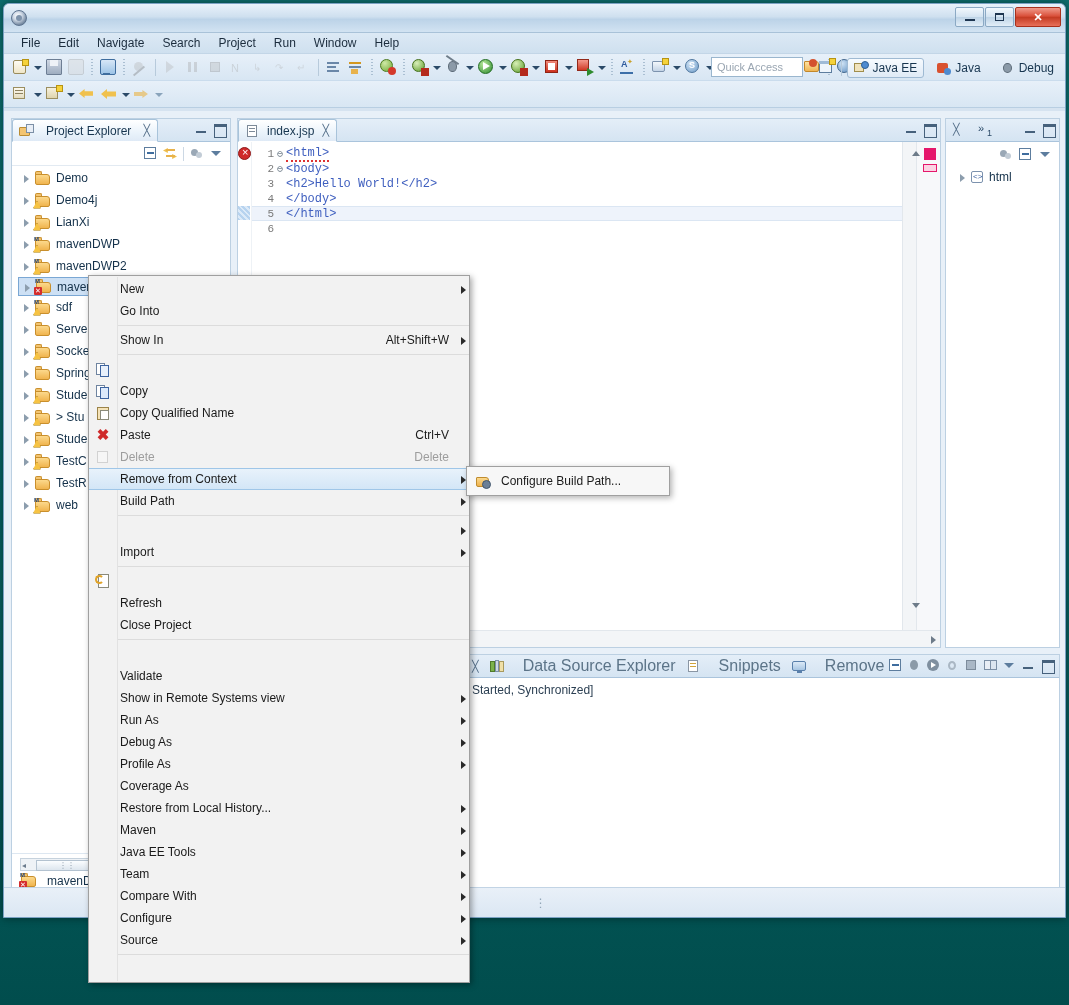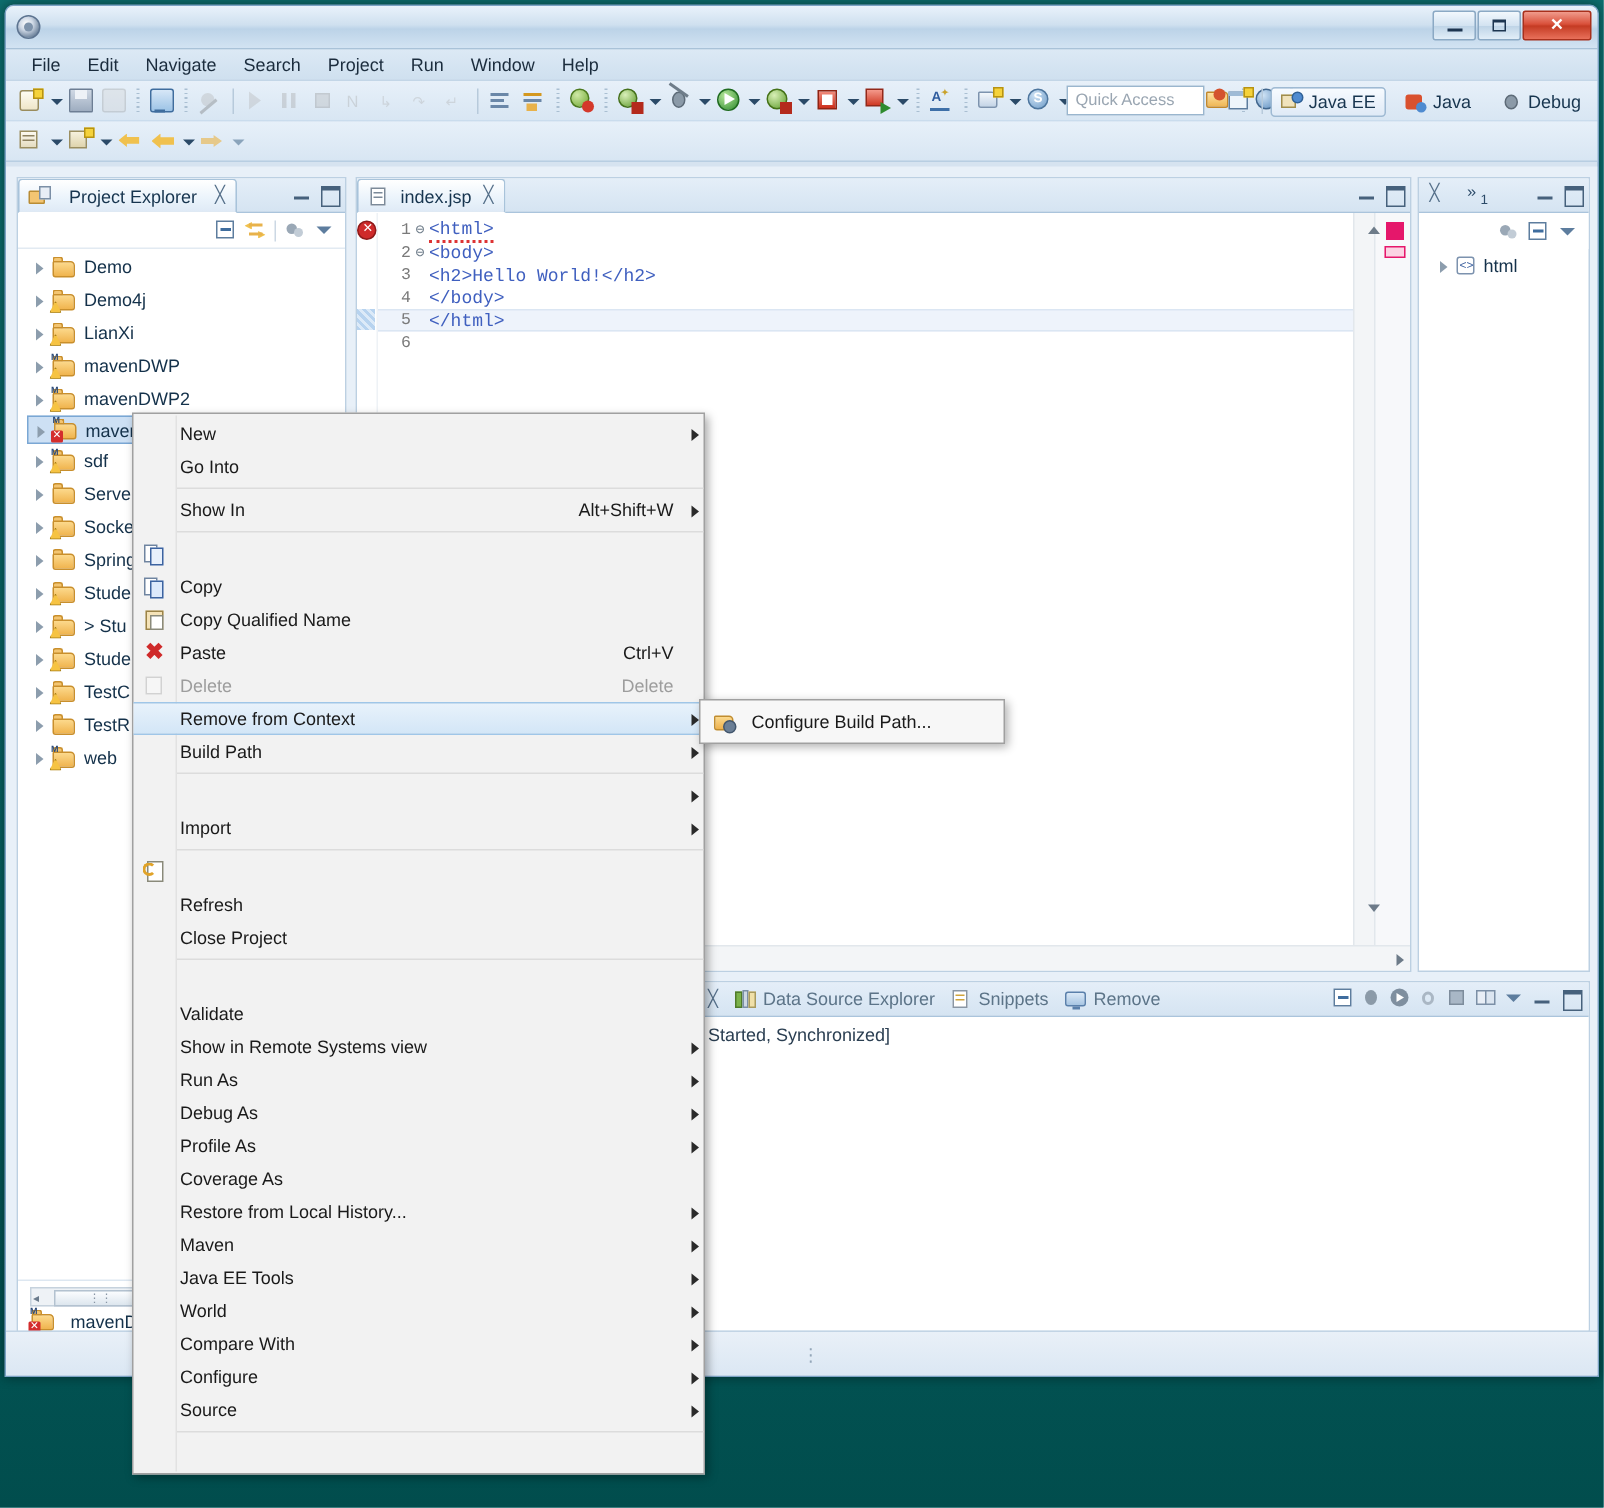--- a/index.html
+++ b/index.html
@@ -239,21 +239,21 @@
      gap:5px; padding-right:6px; background:#fff; }
   #out-tree { padding-left:6px; }
   .chev2 { position:absolute; left:32px; top:3px; font-size:11px; color:#2b4a68; }
   .chev2 .n { position:absolute; left:9px; top:6px; font-size:9px; }
 
   
   #bottom { left:463px; top:543px; width:593px; height:234px; }
   #bt-tabrow { height:23px; position:relative;
     background: linear-gradient(180deg,#e4eef8 0%, #d5e4f2 100%); border-bottom:1px solid #aac4dc;
     display:flex; align-items:center; padding-left:4px; gap:11px; }
-  .bt-tab { display:flex; align-items:center; gap:5px; font-size:12px; color:#5c7488; white-space:nowrap;}
+  .bt-tab { display:flex; align-items:center; gap:19px; font-size:16px; color:#5c7488; white-space:nowrap;}
   #bt-content { position:absolute; left:0; right:0; top:23px; bottom:0; background:#fff; }
   #bt-line { padding:5px 0 0 4px; font-size:12px; color:#2b3f52; white-space:nowrap;}
   #bt-tools { position:absolute; right:4px; top:3px; display:flex; align-items:center; gap:4px; }
 
   
   #statusbar {
     position:absolute; left:0; right:0; bottom:0; height:30px;
     background: linear-gradient(180deg,#e9f0f8 0%, #dbe7f3 100%);
     border-top:1px solid #c2d4e5;
   }
@@ -1059,21 +1059,21 @@
   </div>
   <div class="cmi">
     <span>Maven</span>
     <span class="sub"></span>
   </div>
   <div class="cmi">
     <span>Java EE Tools</span>
     <span class="sub"></span>
   </div>
   <div class="cmi">
-    <span>World</span>
+    <span>Team</span>
     <span class="sub"></span>
   </div>
   <div class="cmi">
     <span>Compare With</span>
     <span class="sub"></span>
   </div>
   <div class="cmi">
     <span>Configure</span>
     <span class="sub"></span>
   </div>

